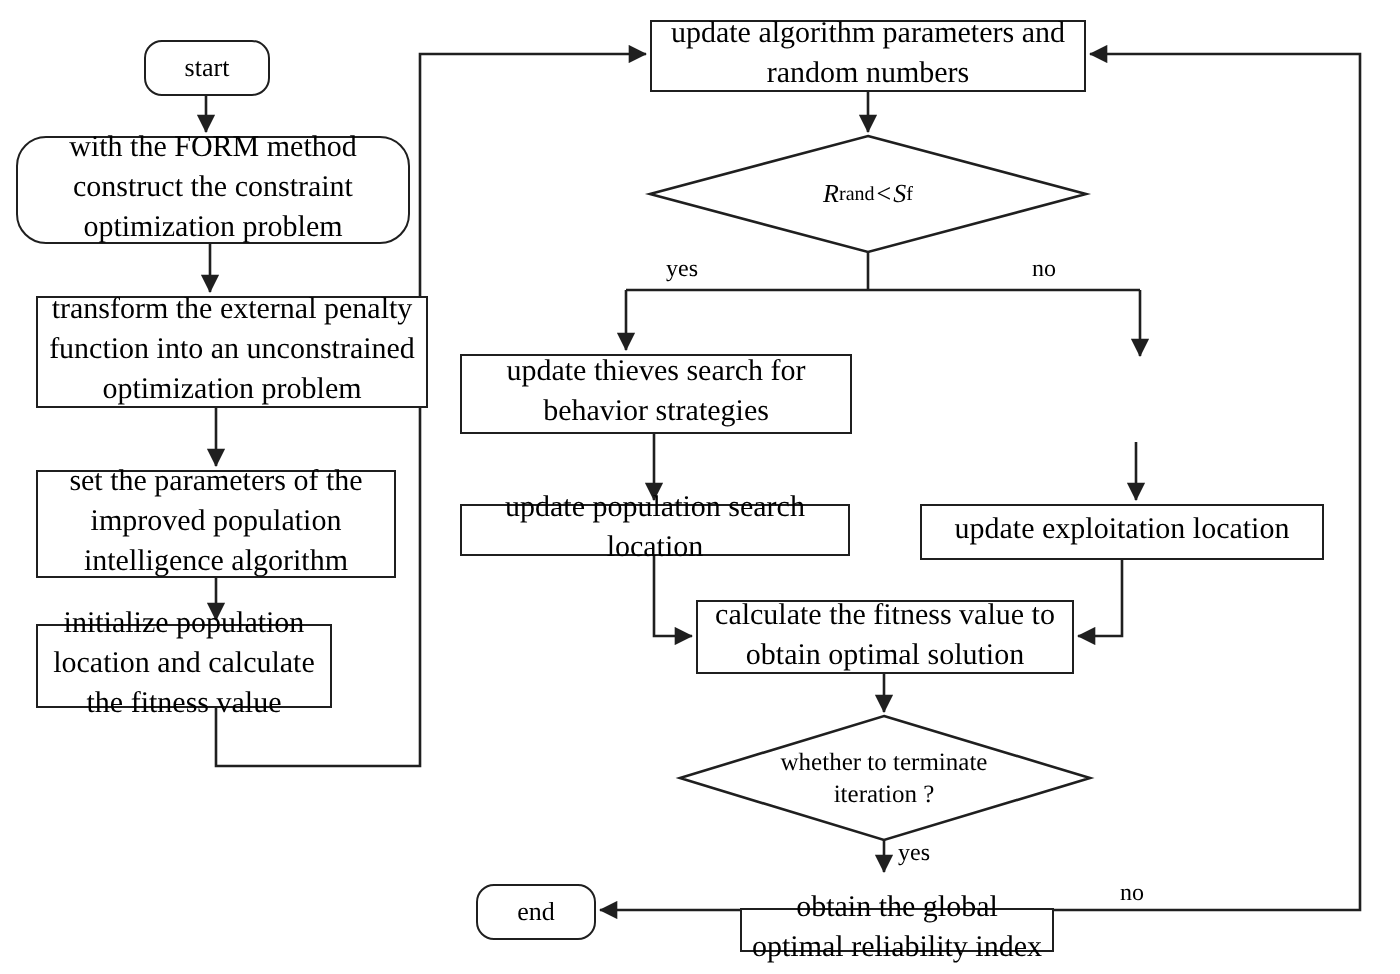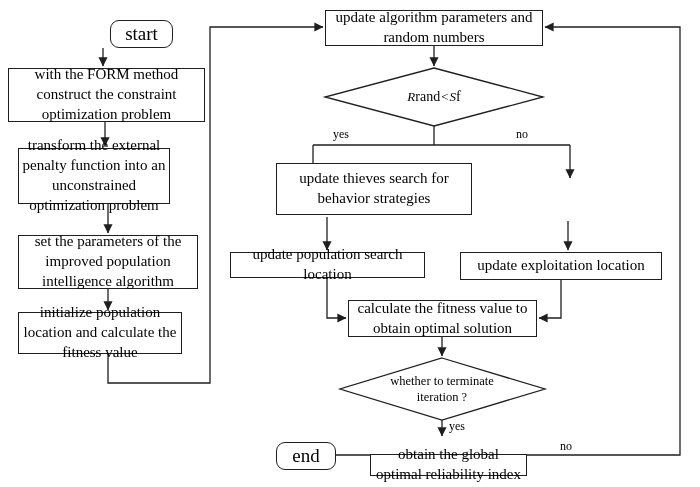--- a/index.html
+++ b/index.html
@@ -16,37 +16,37 @@
     position:absolute;
     box-sizing:border-box;
     border:1.4px solid #1f1f1f;
     background:#fff;
     display:flex;align-items:center;justify-content:center;
     text-align:center;
     font-size:15px;line-height:1.32;
     padding:1px 3px;
     z-index:1;
   }
-  .rounded{border-radius:9px;font-size:19px;margin-left:38px;}
+  .rounded{border-radius:9px;font-size:13px;}
   .dtext{
     position:absolute;
     display:flex;align-items:center;justify-content:center;
     text-align:center;
     font-size:12.5px;line-height:1.3;
     background:transparent;border:none;
     z-index:2;
   }
   .lbl{
     position:absolute;
     font-size:12px;
     background:transparent;
     z-index:2;
   }
   .mvar{font-style:italic;font-size:13px;}
-  .msub{font-style:normal;font-size:14px;}
+  .msub{font-style:normal;font-size:10px;}
   .mop{font-size:13px;padding:0 1px;}
 </style>
 </head>
 <body>
 
 <div id="canvas">
 
   <svg id="wires" width="700" height="487" viewBox="0 0 700 487">
     <defs>
       <marker id="arr" viewBox="0 0 10 10" refX="9.5" refY="5" markerWidth="9" markerHeight="7" orient="auto-start-reverse">
@@ -74,42 +74,42 @@
       <polyline points="561,280 561,318 539,318" marker-end="url(#arr)"></polyline>
       <polyline points="442,337 442,356" marker-end="url(#arr)"></polyline>
       <polyline points="442,420 442,436" marker-end="url(#arr)"></polyline>
       <polyline points="370,455 300,455" marker-end="url(#arr)"></polyline>
       <polyline points="527,455 680,455 680,27 545,27" marker-end="url(#arr)"></polyline>
     </g>
   </svg>
 
   <div class="box rounded" style="left:72px;top:20px;width:63px;height:28px;">start</div>
 
-  <div class="box" style="left:8px;top:68px;width:197px;height:54px;">with the FORM method construct the constraint optimization problem</div>
+  <div class="box" style="left:8px;top:68px;width:197px;height:54px;border-radius:15px;">with the FORM method construct the constraint optimization problem</div>
 
-  <div class="box" style="left:18px;top:148px;width:152px;height:56px;">transform the external penalty function into an unconstrained optimization problem</div>
+  <div class="box" style="left:18px;top:148px;width:196px;height:56px;">transform the external penalty function into an unconstrained optimization problem</div>
 
   <div class="box" style="left:18px;top:235px;width:180px;height:54px;">set the parameters of the improved population intelligence algorithm</div>
 
-  <div class="box" style="left:18px;top:312px;width:164px;height:42px;font-family:Liberation Serif, serif;">initialize population location and calculate the fitness value</div>
+  <div class="box" style="left:18px;top:312px;width:148px;height:42px;font-family:Liberation Serif, serif;">initialize population location and calculate the fitness value</div>
 
   <div class="box" style="left:325px;top:10px;width:218px;height:36px;">update algorithm parameters and random numbers</div>
 
   <div class="dtext" style="left:364px;top:85px;width:140px;height:24px;">
     <span class="mvar">R</span>
       <sub class="msub">rand</sub>
       <span class="mop">&lt;</span>
       <span class="mvar">S</span>
       <sub class="msub">f</sub>
   </div>
 
   <div class="lbl" style="left:333px;top:127px;">yes</div>
   <div class="lbl" style="left:516px;top:127px;">no</div>
 
-  <div class="box" style="left:230px;top:163px;width:196px;height:52px;margin-left:46px;">update thieves search for behavior strategies</div>
+  <div class="box" style="left:230px;top:177px;width:196px;height:40px;">update thieves search for behavior strategies</div>
 
 
   <div class="box" style="left:230px;top:252px;width:195px;height:26px;">update population search location</div>
 
   <div class="box" style="left:460px;top:252px;width:202px;height:28px;font-family:Liberation Serif, serif;">update exploitation location</div>
 
   <div class="box" style="left:348px;top:300px;width:189px;height:37px;">calculate the fitness value to obtain optimal solution</div>
 
   <div class="dtext" style="left:377px;top:363px;width:130px;height:52px;">whether to terminate iteration ?</div>
 

